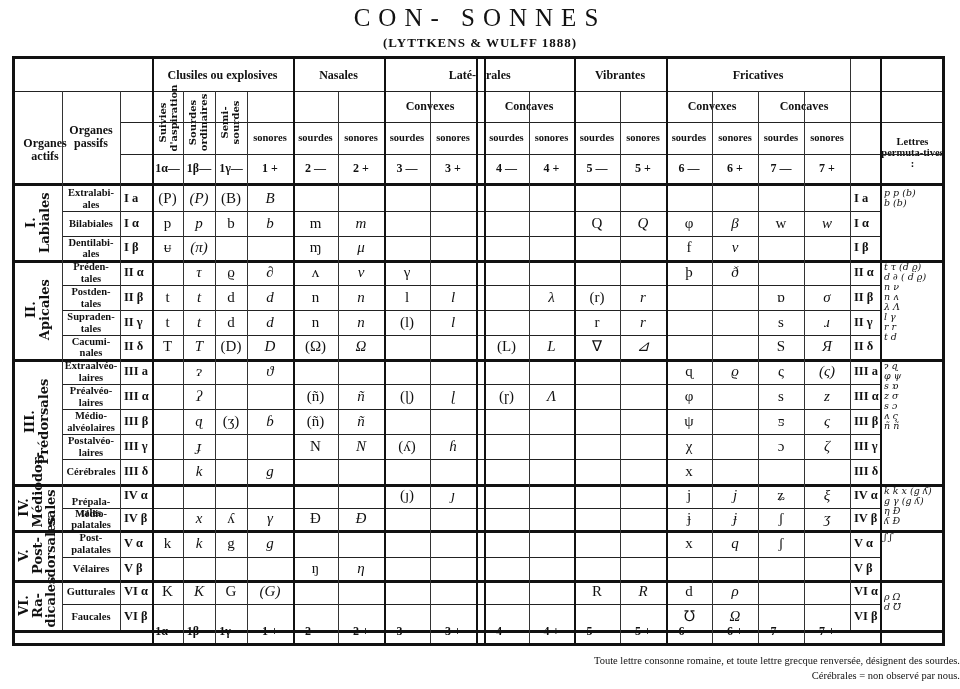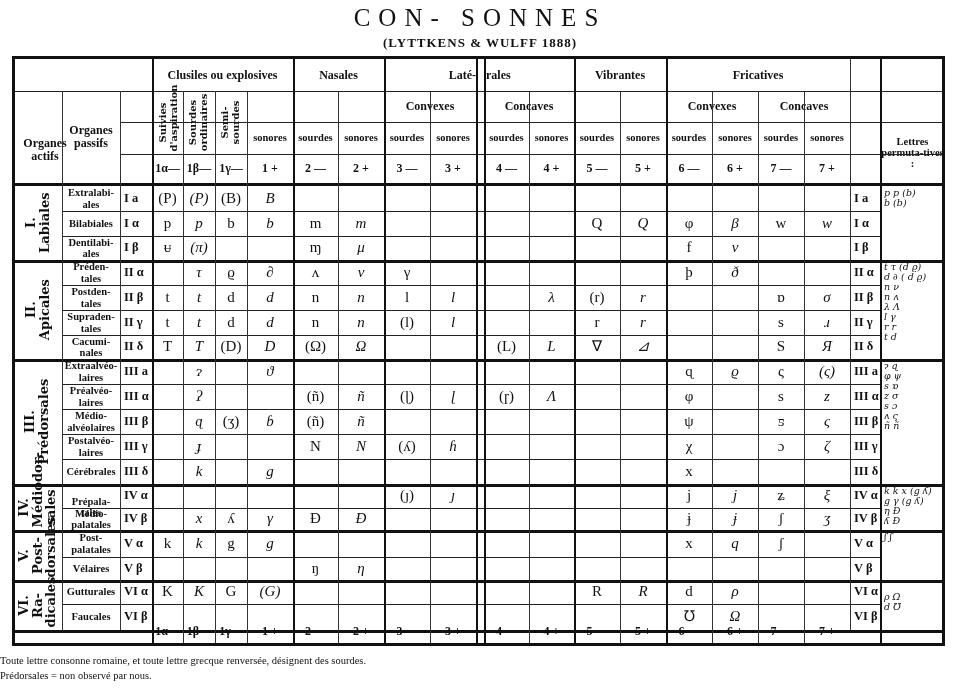--- a/index.html
+++ b/index.html
@@ -16,21 +16,21 @@
   .sm{font-size:10.5px;font-weight:bold;}
   .rot{position:absolute;display:flex;align-items:center;justify-content:center;}
   .rot span{transform:rotate(-90deg);white-space:nowrap;display:block;text-align:center;font-weight:bold;font-size:10px;line-height:1.05;}
   .grp span{font-size:13px;}
   .sub{font-size:10.5px;font-weight:bold;}
   .code{font-size:12.5px;font-weight:bold;justify-content:flex-start;padding-left:4px;box-sizing:border-box;}
   .glyph{font-size:15px;}
   .b{font-weight:bold;}
   .i{font-style:italic;}
   .perm{position:absolute;font-size:9.5px;line-height:10px;font-style:italic;white-space:pre;}
-  .foot{position:absolute;left:0;width:960px;text-align:left;font-size:10.5px;font-family:"Liberation Serif",serif;}
+  .foot{position:absolute;left:0;width:960px;text-align:right;font-size:10.5px;font-family:"Liberation Serif",serif;}
 </style>
 </head>
 <body>
 
 <div class="title">CON-  SONNES</div>
 <div class="subtitle">(LYTTKENS &amp; WULFF 1888)</div>
 
 <div class="frame"></div>
 
 <div id="grid">
@@ -387,13 +387,13 @@
     <div class="vl" style="left: 529px; top: 92px; height: 551px;"></div>
     <div class="vl" style="left: 620px; top: 92px; height: 551px;"></div>
     <div class="vl" style="left: 712px; top: 92px; height: 551px;"></div>
     <div class="vl" style="left: 804px; top: 92px; height: 551px;"></div>
     <div class="vl" style="left: 758px; top: 91px; height: 552px;"></div>
     <div class="vl" style="left: 183px; top: 91px; height: 31px;"></div>
     <div class="vl" style="left: 215px; top: 91px; height: 31px;"></div>
   </div>
 
 <div class="foot" style="top:655px">Toute lettre consonne romaine, et toute lettre grecque renversée, désignent des sourdes.</div>
-<div class="foot" style="top:670px">Prédorsales = non observé par nous.</div>
+<div class="foot" style="top:670px">Cérébrales = non observé par nous.</div>
 
 </body></html>

